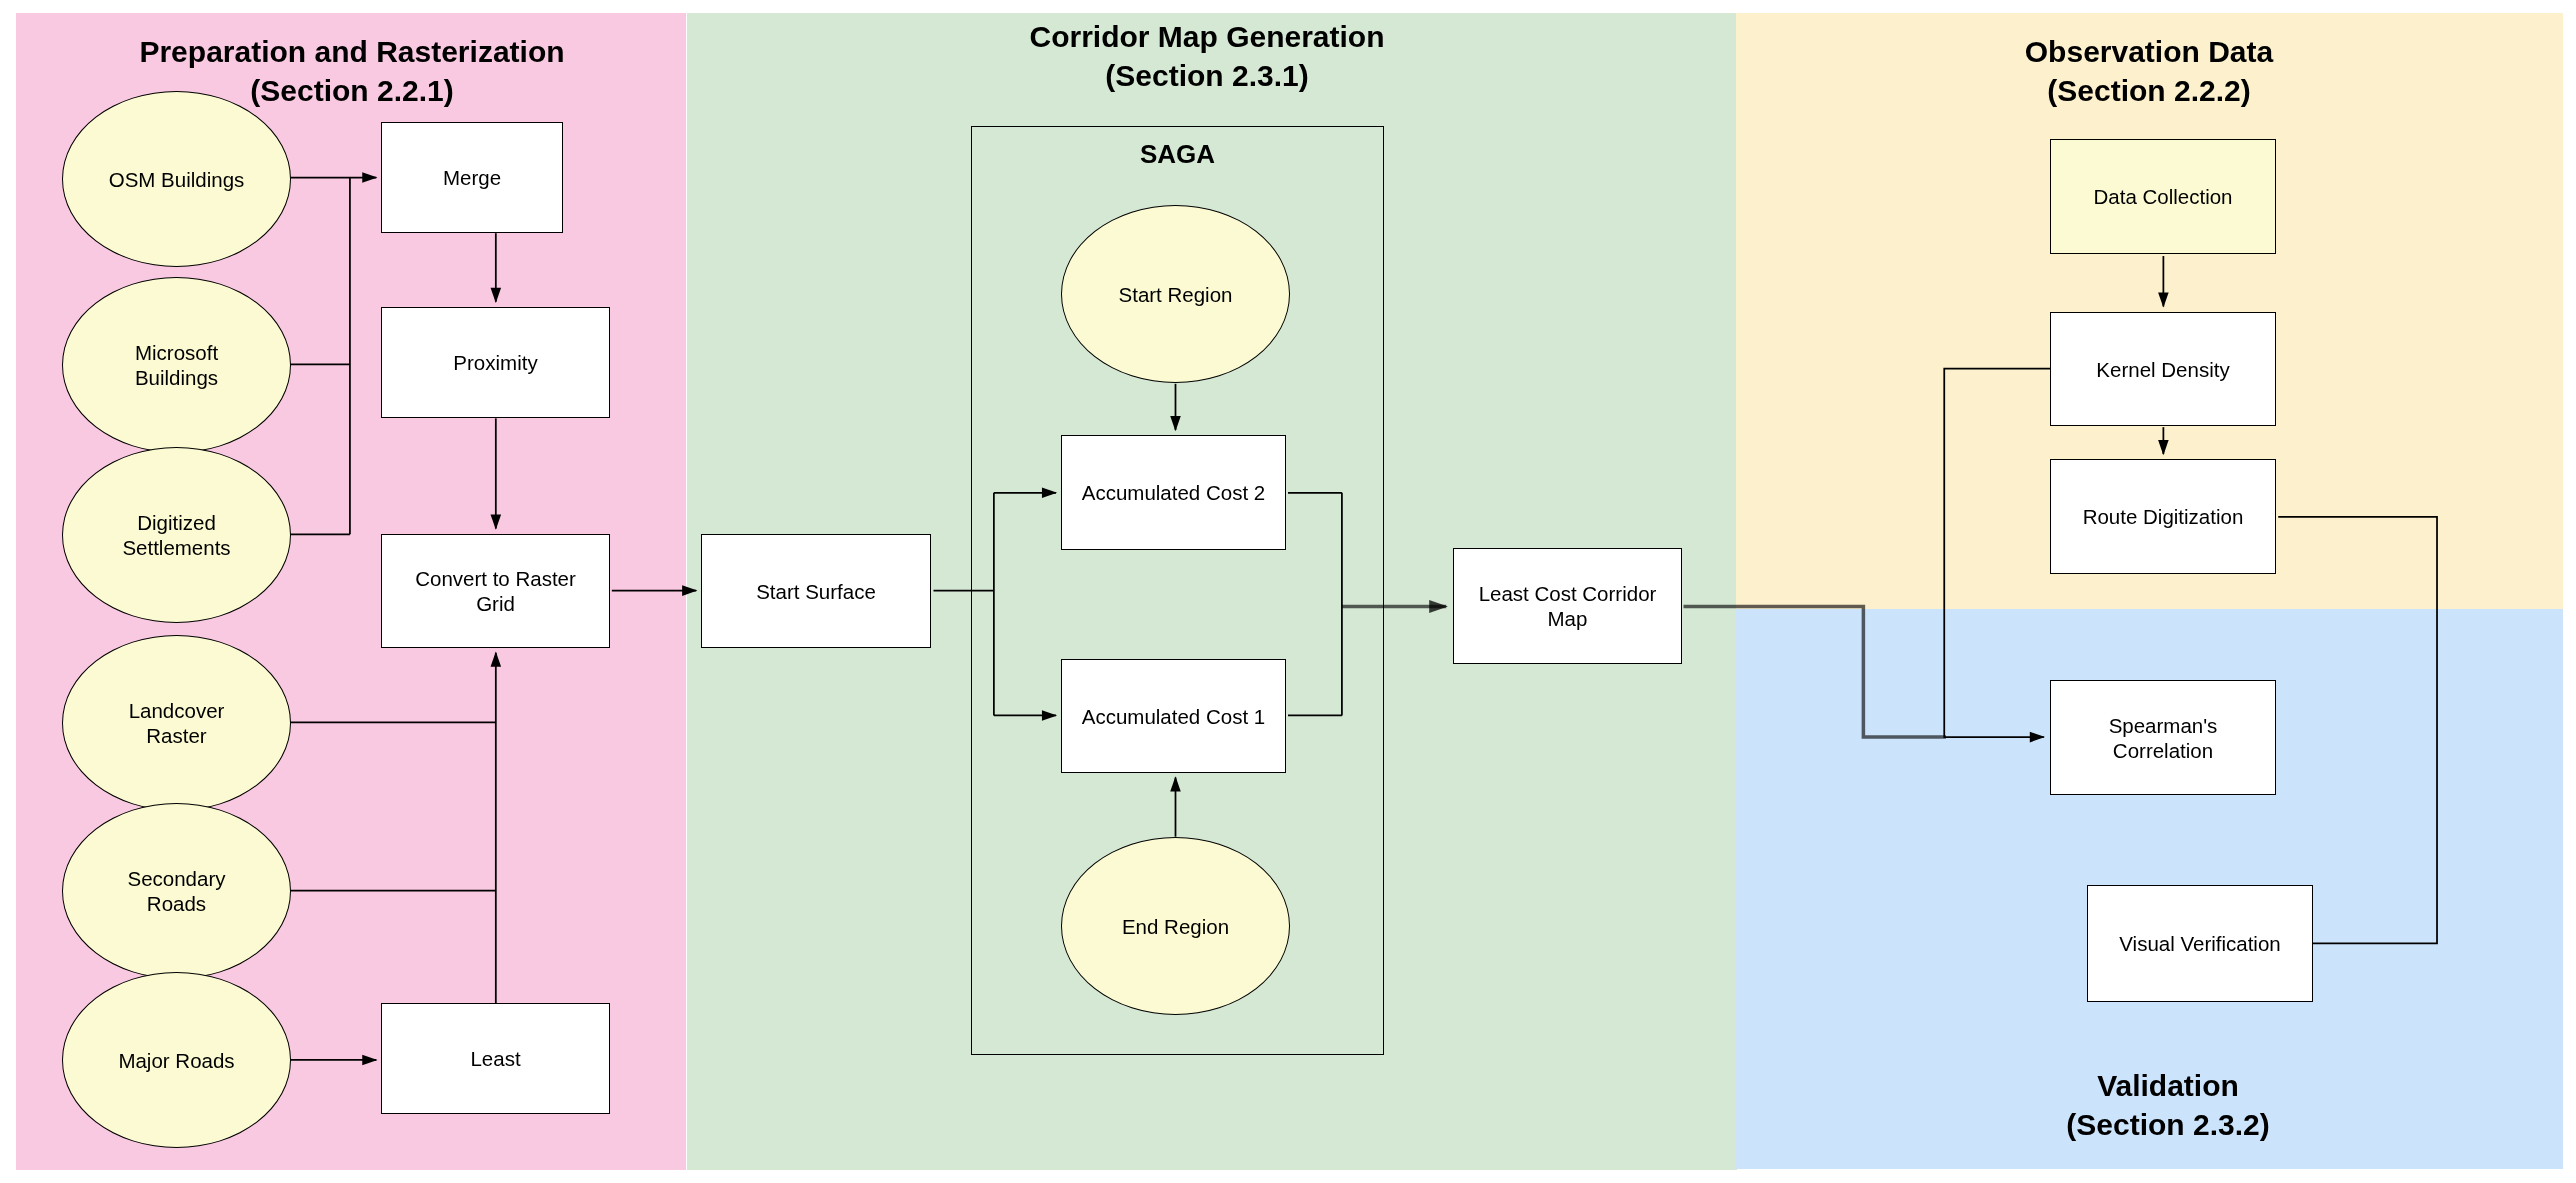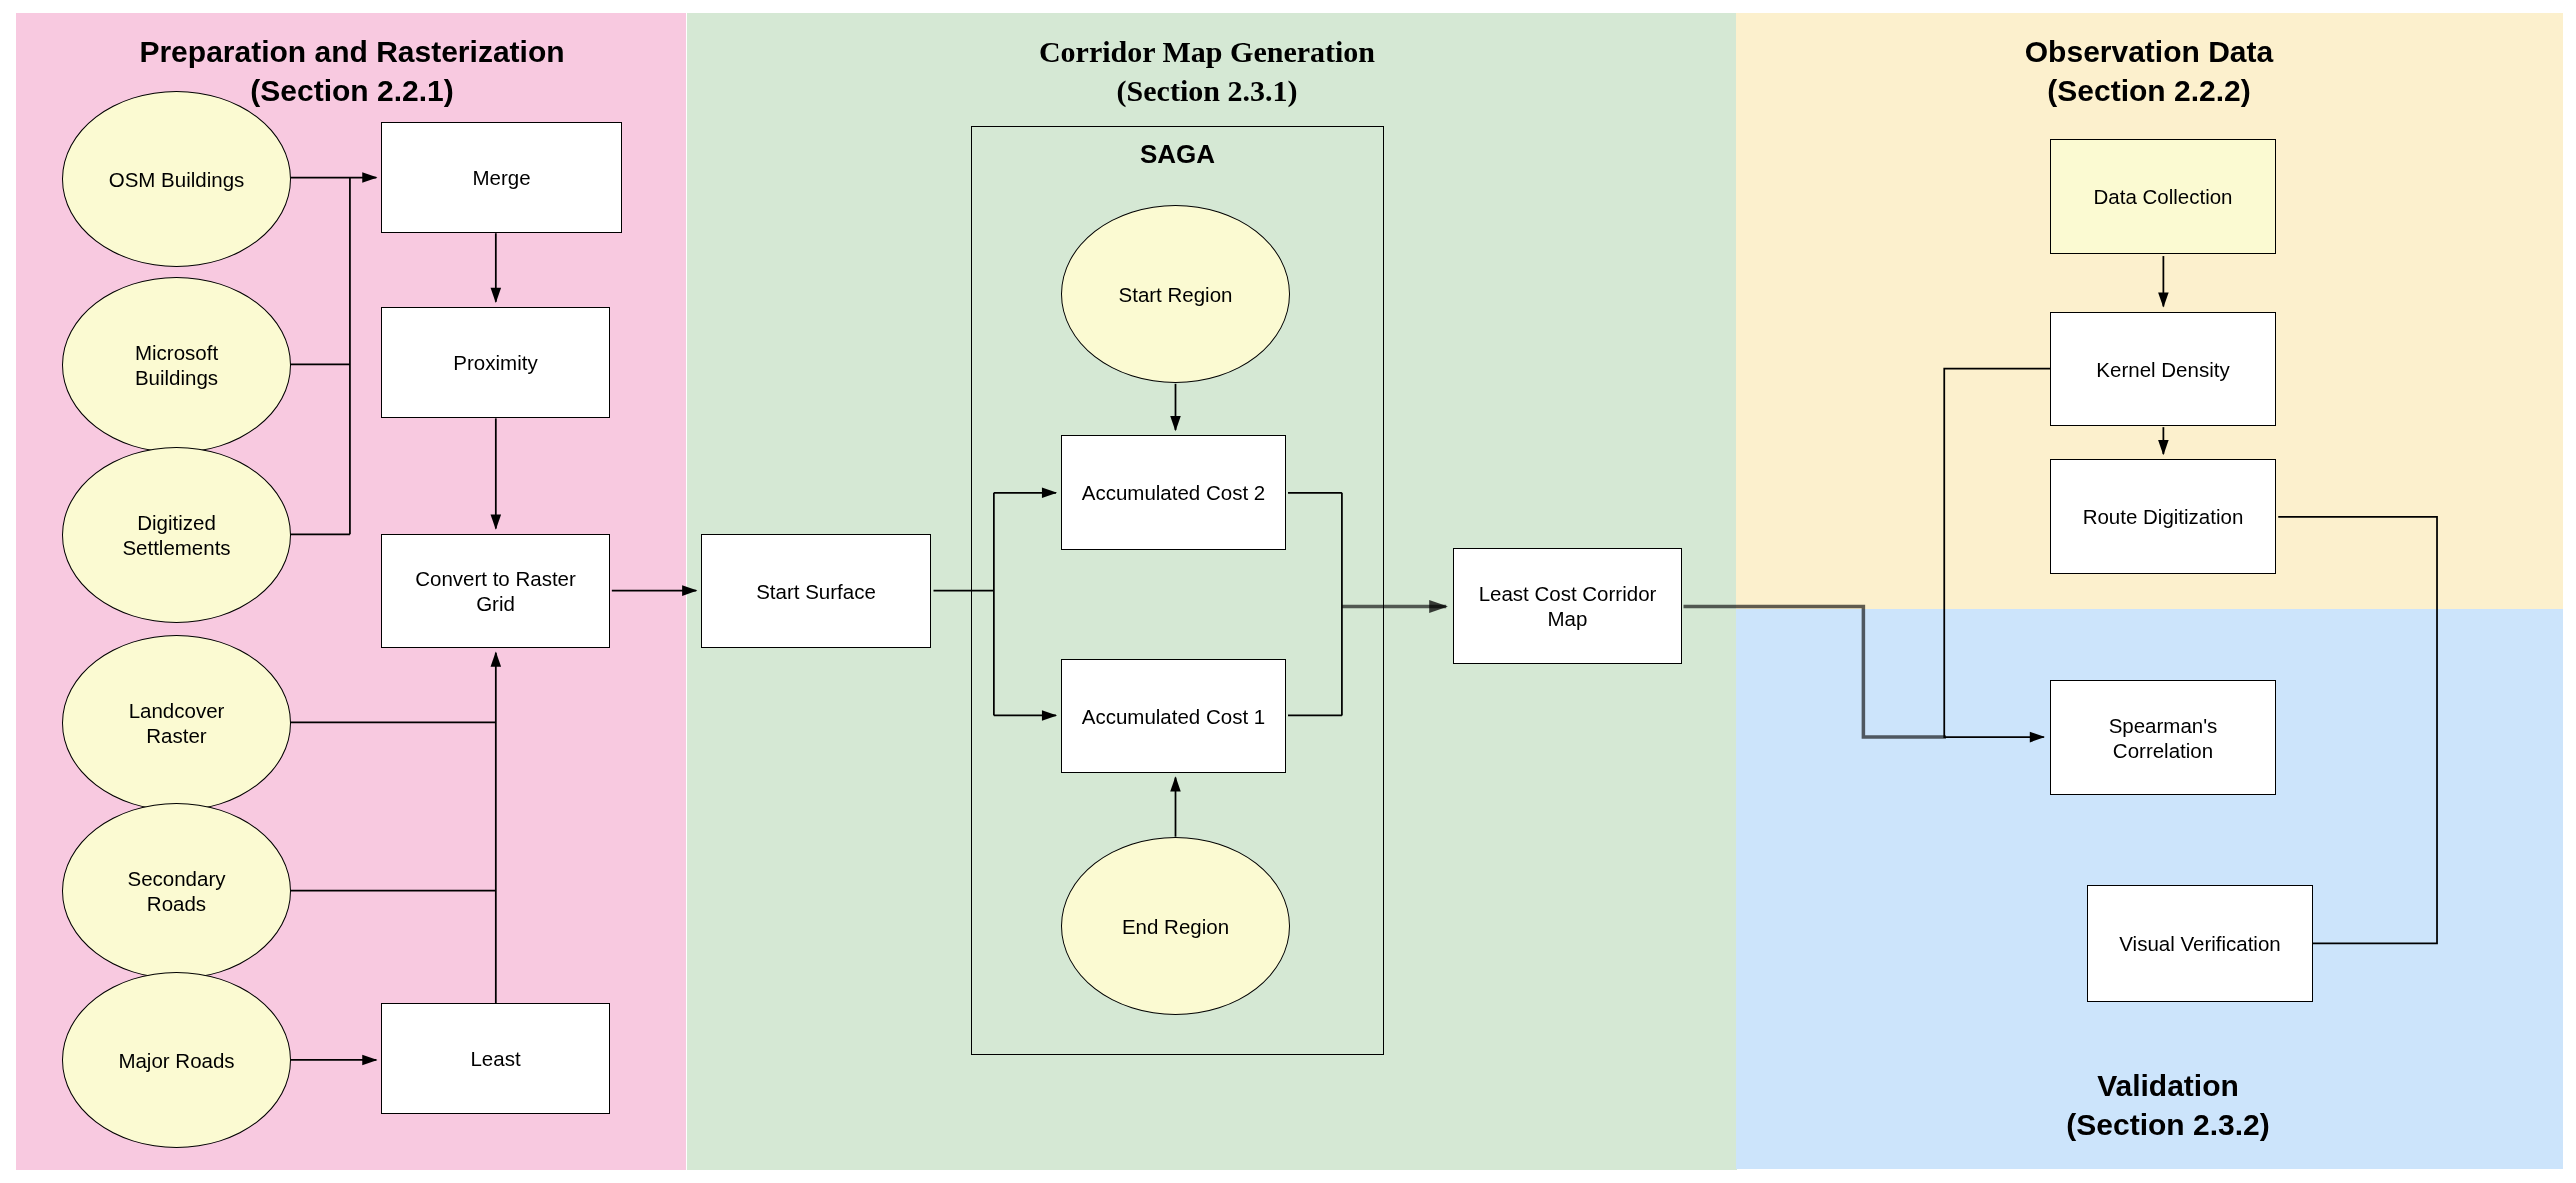--- a/index.html
+++ b/index.html
@@ -25,21 +25,21 @@
 
 <div class="region" style="left:16.4px;top:13px;width:670px;height:1157px;background:#f8c9e0;"></div>
 <div class="region" style="left:687px;top:13px;width:1050px;height:1157px;background:#d5e8d4;"></div>
 <div class="region" style="left:1736px;top:13px;width:827px;height:597px;background:#fcf0cd;"></div>
 <div class="region" style="left:1736px;top:609px;width:827px;height:560px;background:#cce4fb;"></div>
 
 <div class="section-title" style="left:59px;top:32px;">
   <div>Preparation and Rasterization</div>
   <div>(Section 2.2.1)</div>
 </div>
-<div class="section-title" style="left:914px;top:32px;font-family:Liberation Serif, serif;">
+<div class="section-title" style="left:914px;top:17px;">
   <div>Corridor Map Generation</div>
   <div>(Section 2.3.1)</div>
 </div>
 <div class="section-title" style="left:1856px;top:32px;">
   <div>Observation Data</div>
   <div>(Section 2.2.2)</div>
 </div>
 <div class="section-title" style="left:1875px;top:1066px;">
   <div>Validation</div>
   <div>(Section 2.3.2)</div>
@@ -115,21 +115,21 @@
 <div class="node input" style="left:62px;top:635px;width:229px;height:176px;">
   <span class="lbl">Landcover Raster</span>
 </div>
 <div class="node input" style="left:62px;top:803px;width:229px;height:176px;">
   <span class="lbl">Secondary Roads</span>
 </div>
 <div class="node input" style="left:62px;top:972px;width:229px;height:176px;">
   <span class="lbl">Major Roads</span>
 </div>
 
-<div class="node" style="left:381px;top:122px;width:241px;height:111px;">
+<div class="node" style="left:381px;top:122px;width:182px;height:111px;">
   <span class="lbl">Merge</span>
 </div>
 <div class="node" style="left:381px;top:307px;width:229px;height:111px;">
   <span class="lbl">Proximity</span>
 </div>
 <div class="node" style="left:381px;top:534px;width:229px;height:114px;">
   <span class="lbl">Convert to Raster Grid</span>
 </div>
 <div class="node" style="left:381px;top:1003px;width:229px;height:111px;">
   <span class="lbl">Least</span>

